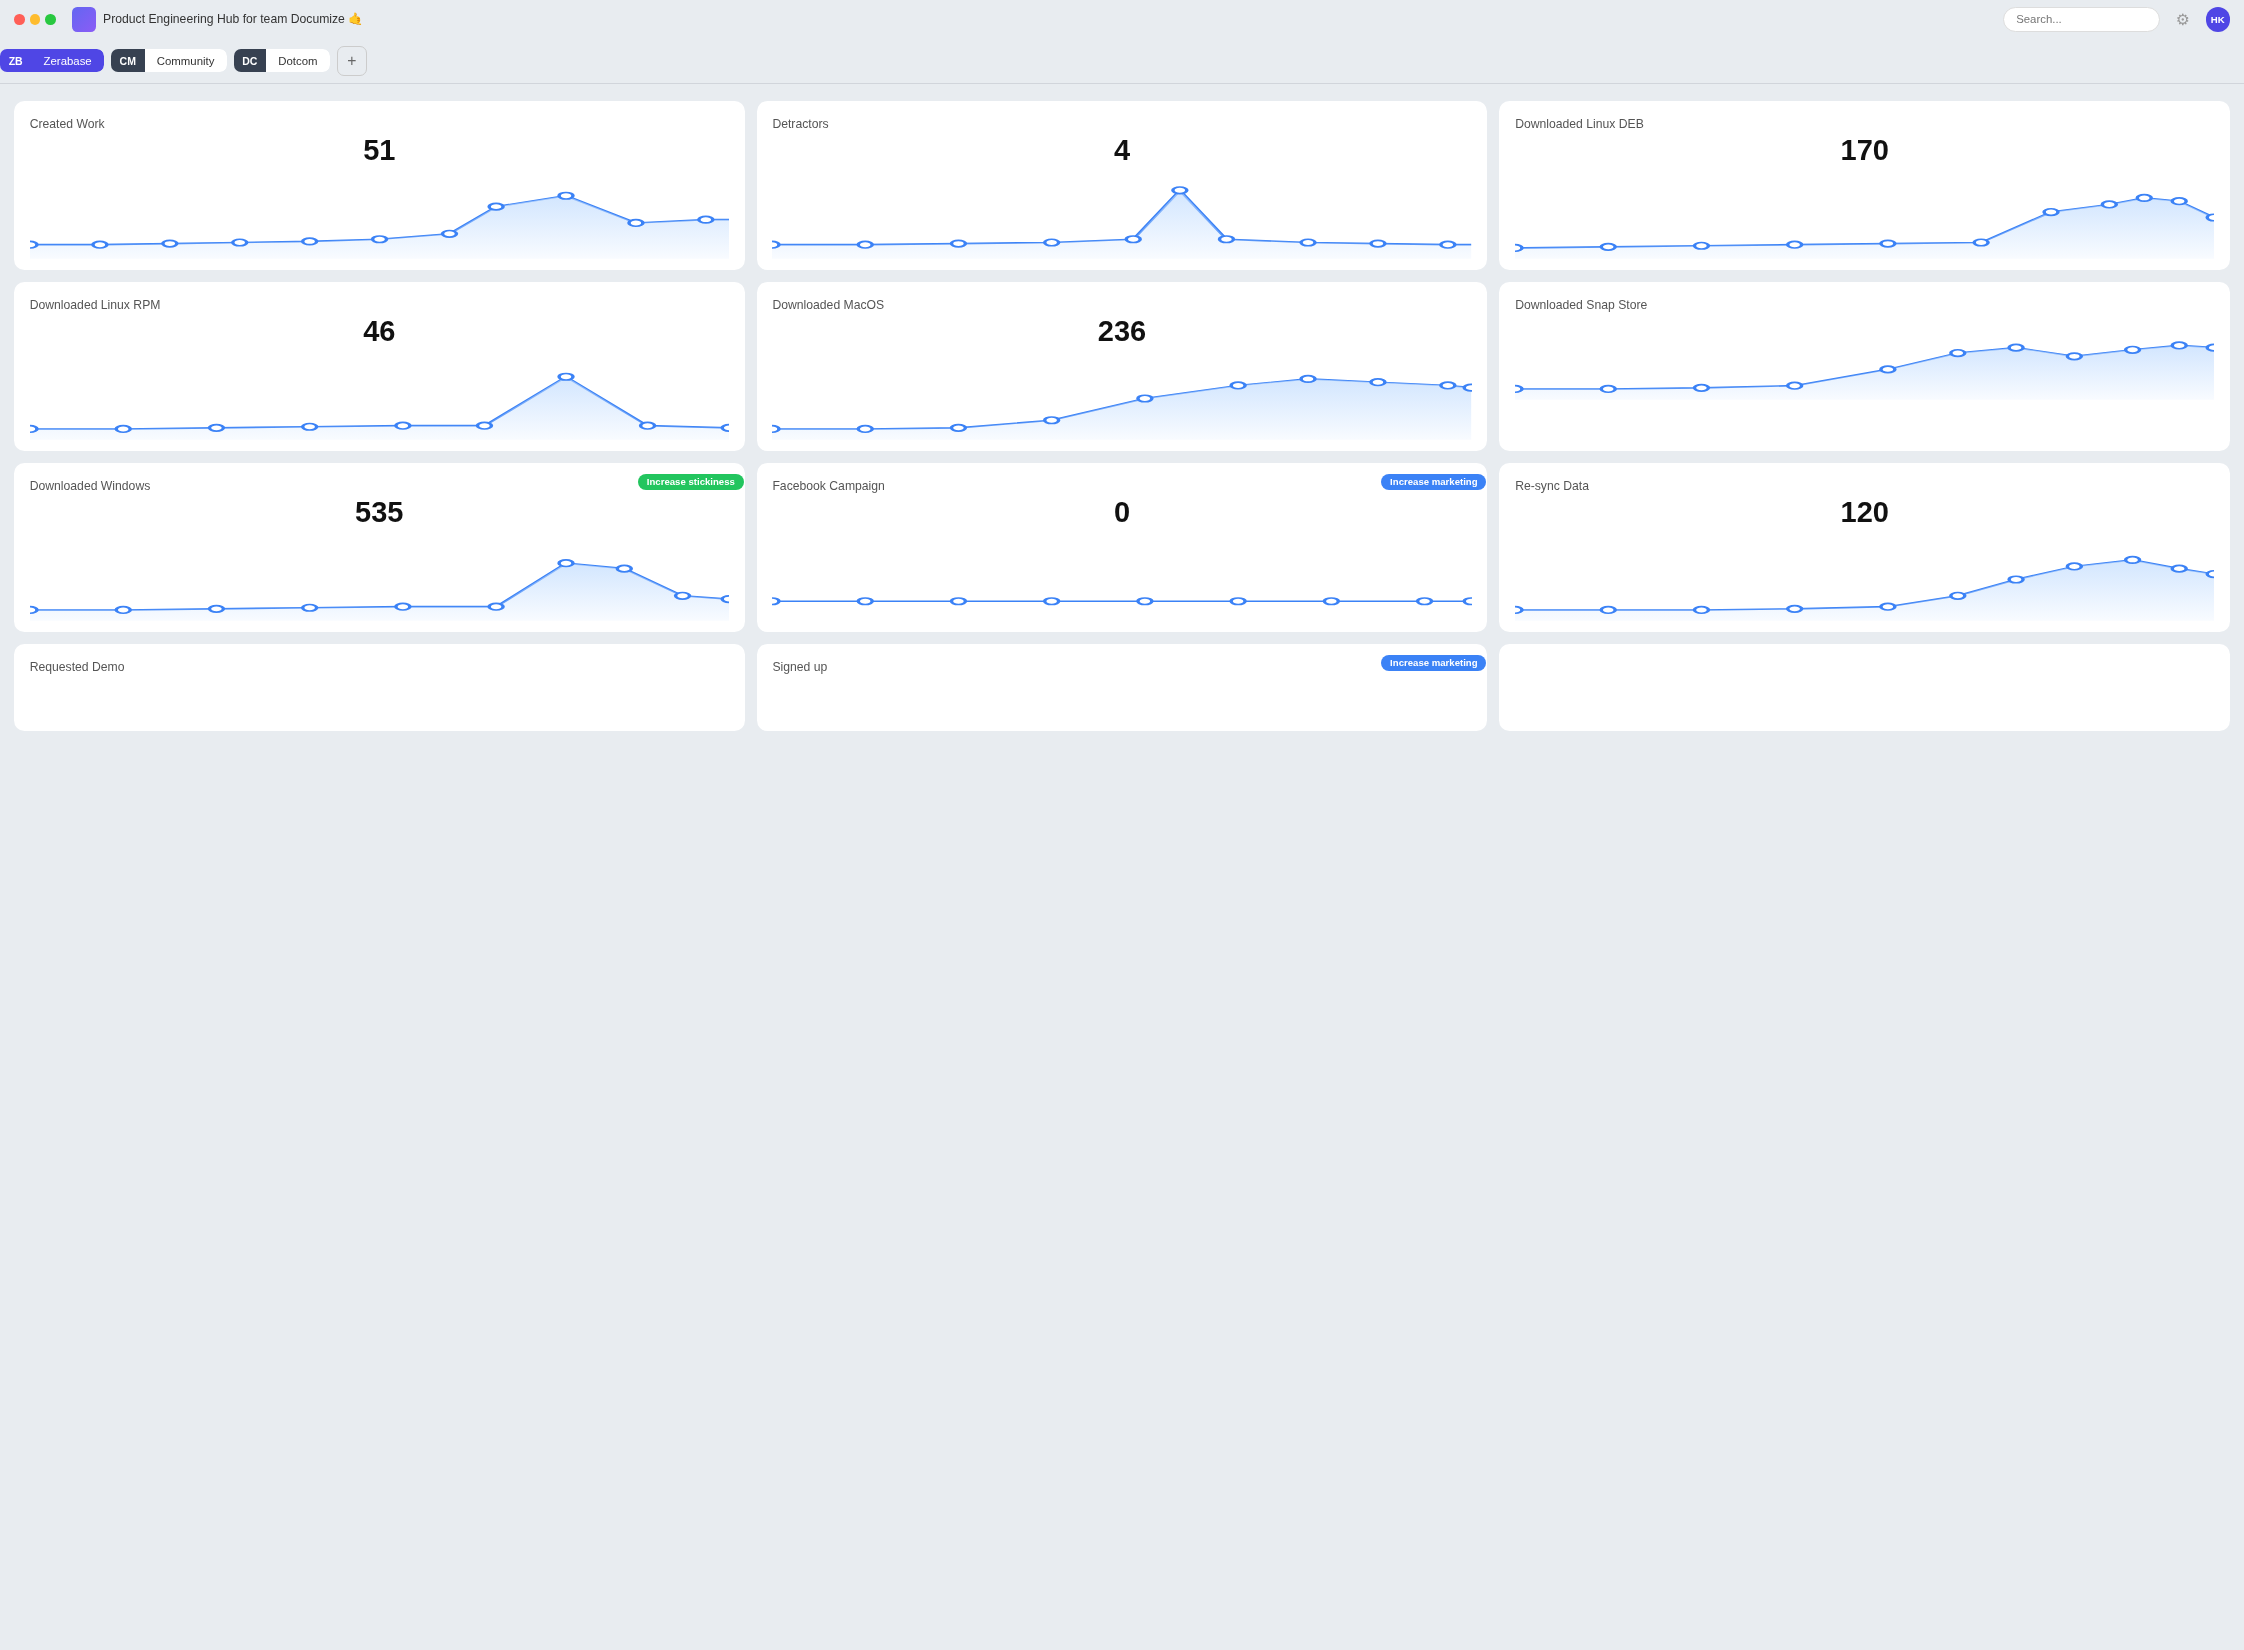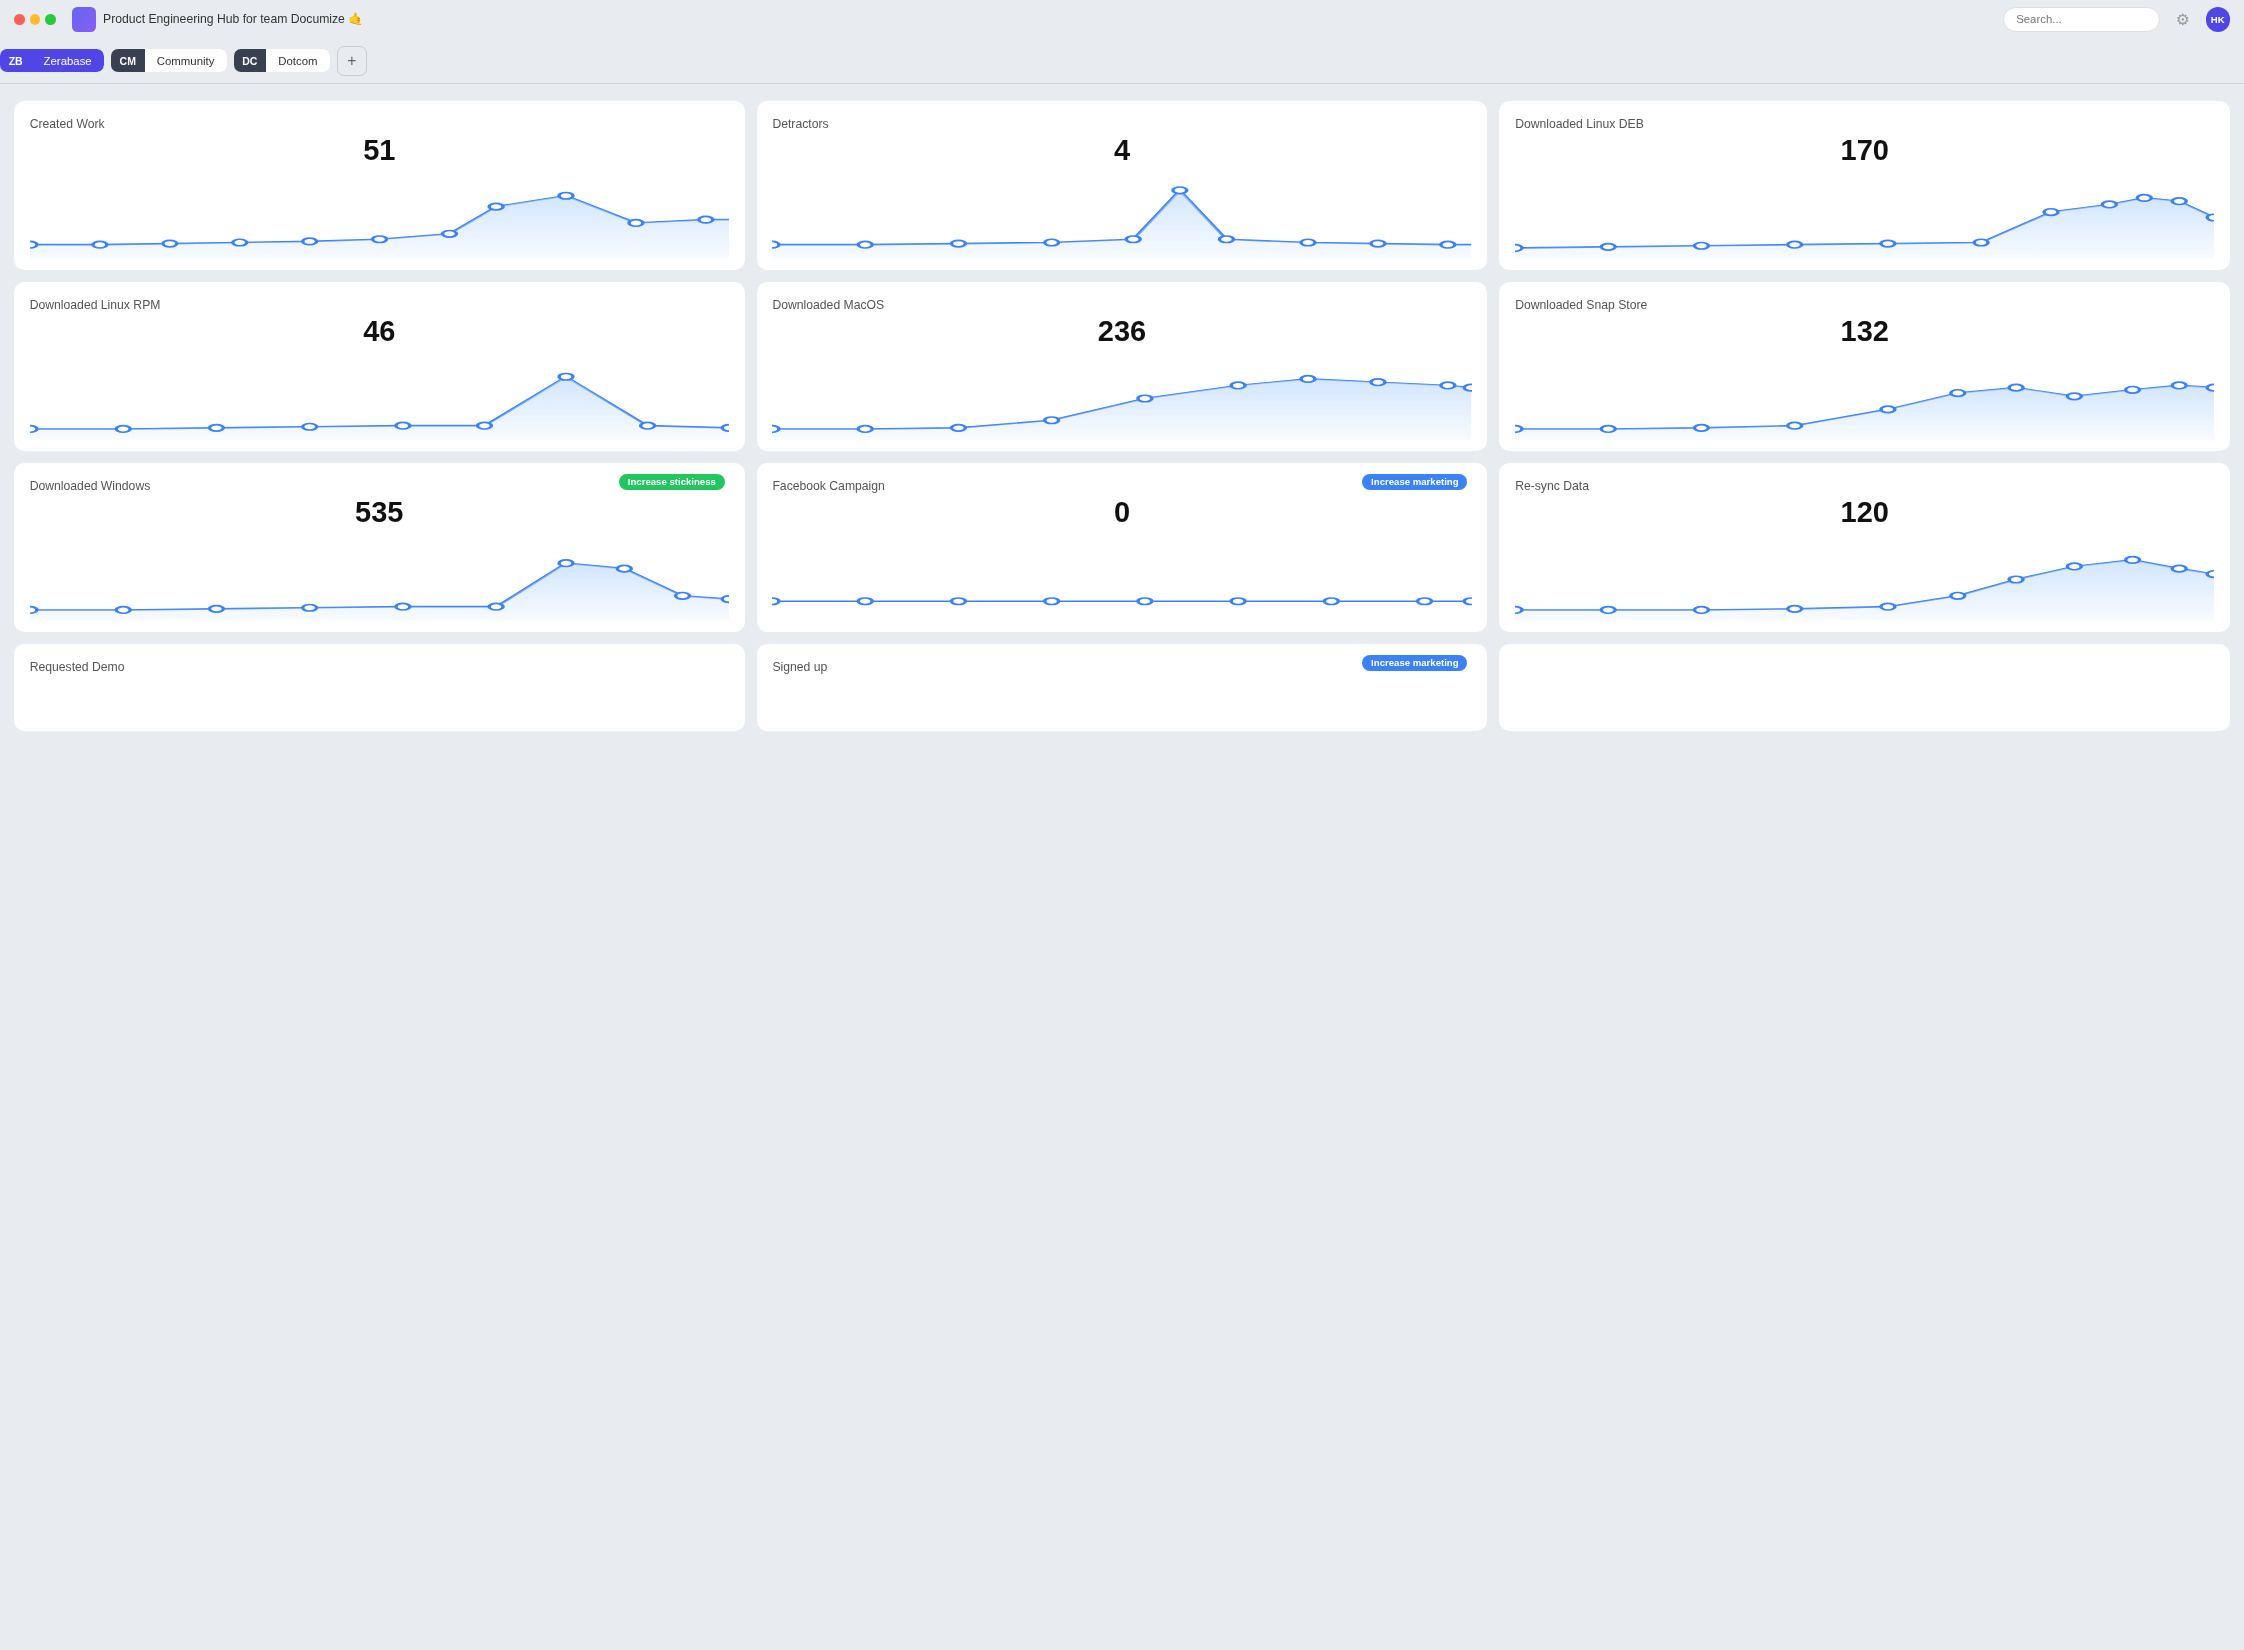--- a/index.html
+++ b/index.html
@@ -165,21 +165,21 @@
       text-align: center;
     }
     .card-chart {
       width: 100%;
       height: 87px;
       display: block;
     }
     .badge {
       position: absolute;
       top: 10.5px;
-      right: 20px;
+      right: 1px;
       padding: 2.6px 8.7px;
       border-radius: 10.5px;
       font-size: 9.6px;
       font-weight: 600;
       color: white;
     }
     .badge-green { background: #22c55e; }
     .badge-blue { background: #3b82f6; }
 
     
@@ -357,21 +357,20 @@
         <circle cx="200" cy="28" r="3" fill="white" stroke="#3b82f6" stroke-width="1.5"></circle>
         <circle cx="230" cy="22" r="3" fill="white" stroke="#3b82f6" stroke-width="1.5"></circle>
         <circle cx="260" cy="25" r="3" fill="white" stroke="#3b82f6" stroke-width="1.5"></circle>
         <circle cx="290" cy="28" r="3" fill="white" stroke="#3b82f6" stroke-width="1.5"></circle>
         <circle cx="300" cy="30" r="3" fill="white" stroke="#3b82f6" stroke-width="1.5"></circle>
       </svg>
     </div>
 
     <div class="card">
       <div class="card-title">Downloaded Snap Store</div>
-      <div class="card-value">132</div>
       <svg class="card-chart" viewBox="0 0 300 80" preserveAspectRatio="none">
         <defs>
           <linearGradient id="g6" x1="0" y1="0" x2="0" y2="1">
             <stop offset="0%" stop-color="#bfdbfe" stop-opacity="0.7"></stop>
             <stop offset="100%" stop-color="#bfdbfe" stop-opacity="0.1"></stop>
           </linearGradient>
         </defs>
         <path d="M0,68 L40,68 L80,67 L120,65 L160,50 L190,35 L215,30 L240,38 L265,32 L285,28 L300,30" fill="none" stroke="#3b82f6" stroke-width="1.5"></path>
         <path d="M0,68 L40,68 L80,67 L120,65 L160,50 L190,35 L215,30 L240,38 L265,32 L285,28 L300,30 L300,78 L0,78Z" fill="url(#g6)"></path>
         <circle cx="0" cy="68" r="3" fill="white" stroke="#3b82f6" stroke-width="1.5"></circle>

